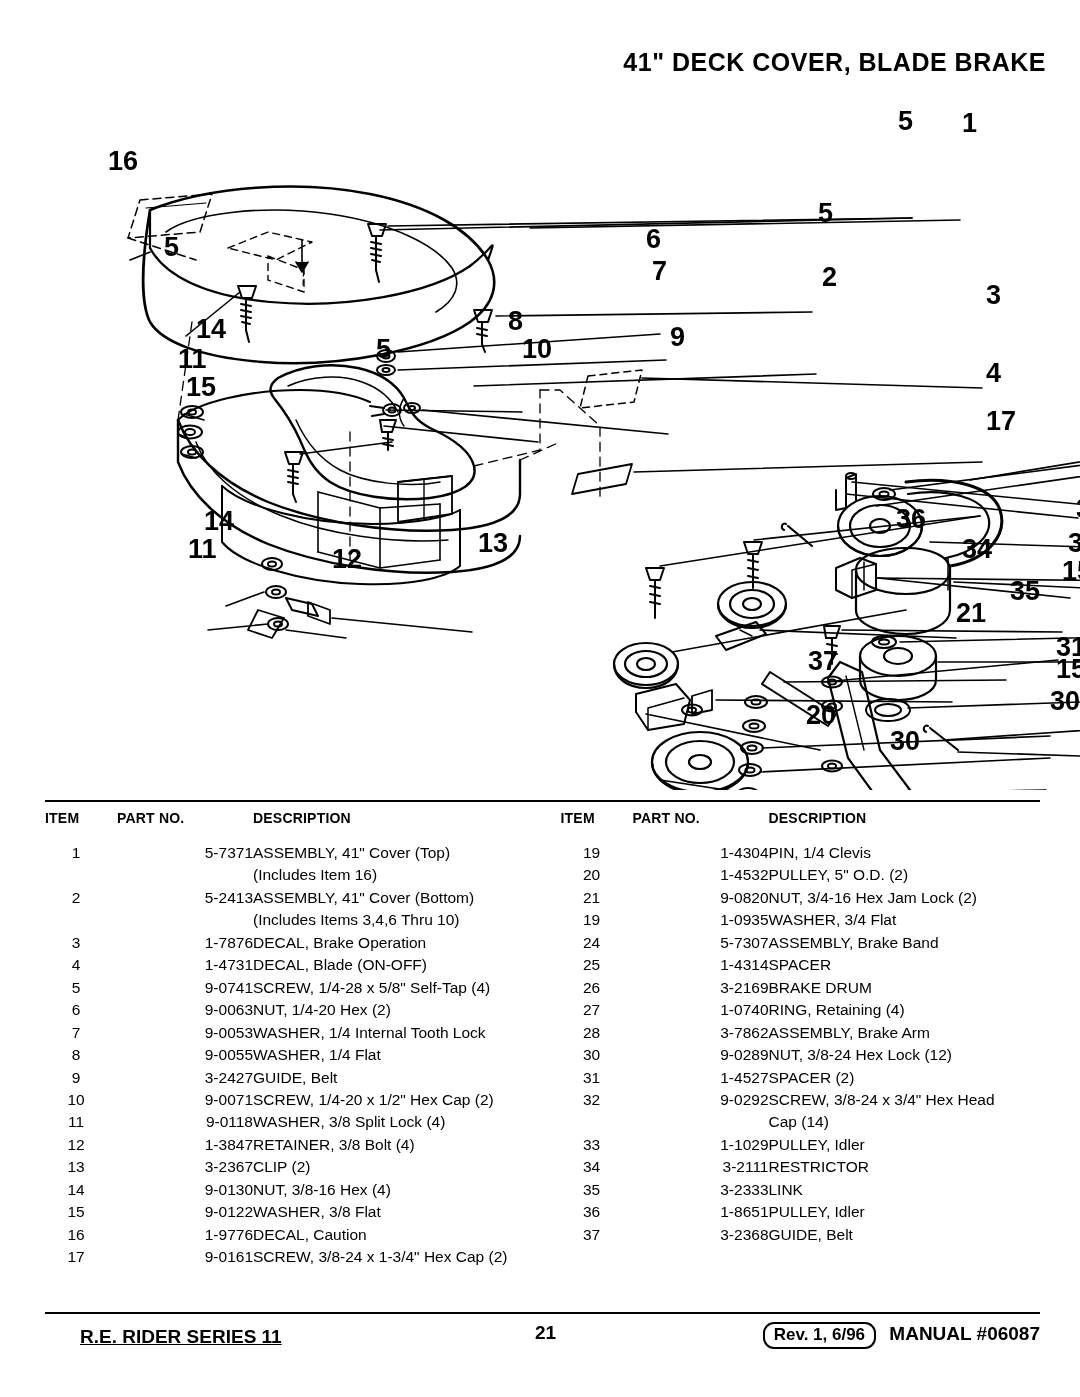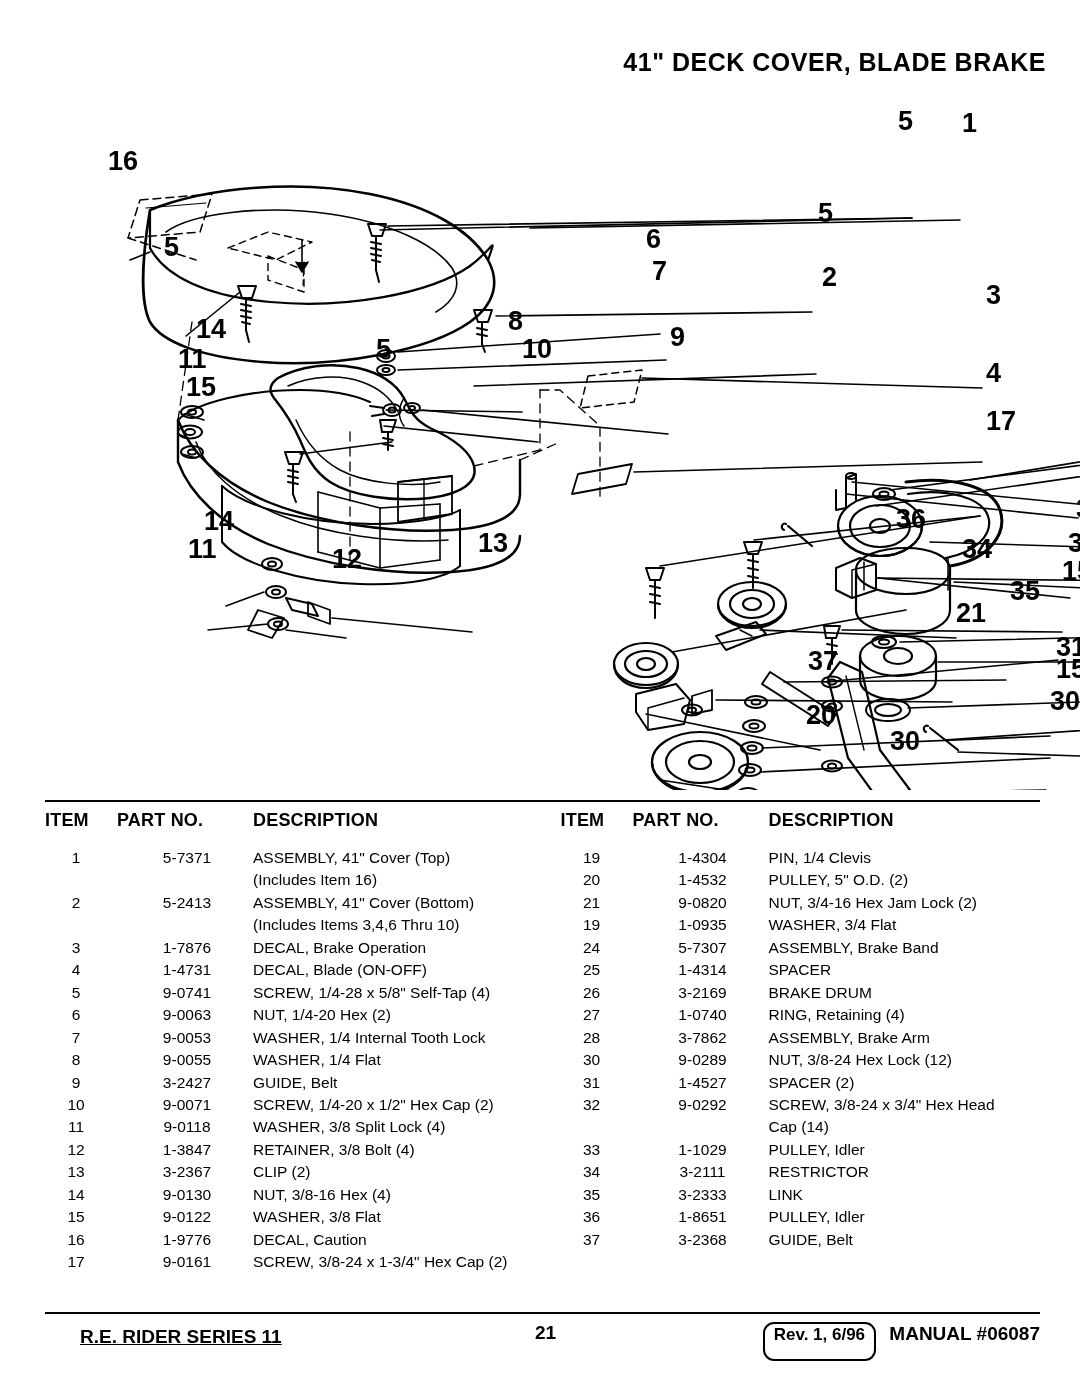--- a/index.html
+++ b/index.html
@@ -60,32 +60,32 @@
     box-sizing: border-box;
   }
   .col.right { padding-left: 18px; }
   table.parts {
     border-collapse: collapse;
     width: 100%;
     font-size: 15.5px;
   }
   table.parts th {
     text-align: left;
-    font-size: 18px;
+    font-size: 14px;
     font-weight: bold;
     padding: 8px 0 16px 0;
     letter-spacing: 0.2px;
   }
   table.parts td {
     padding: 1px 0;
     vertical-align: top;
     line-height: 1.32;
   }
   .c-item { width: 62px; text-align: center; }
-  .c-part { width: 132px; text-align: center; padding-left: 14px !important; }
+  .c-part { width: 132px; text-align: right; padding-left: 14px !important; }
   .c-desc { text-align: left; }
   .th-item { width: 62px; text-align: center; }
   .th-part { width: 132px; text-align: left; padding-left: 10px !important; }
   .th-desc { text-align: left; }
   .cont { padding-left: 18px; }
 
   
   .footer {
     position: absolute;
     left: 45px;
@@ -93,21 +93,21 @@
     width: 995px;
     font-size: 19px;
     font-weight: bold;
   }
   .footer .left { position: absolute; left: 35px; top: 4px; text-decoration: underline; }
   .footer .center { position: absolute; left: 490px; top: 0; }
   .footer .right { position: absolute; right: 0; top: 0; white-space: nowrap; }
   .rev-box {
     border: 2px solid #000;
     border-radius: 11px;
-    padding: 1px 9px 14px 9px;
+    padding: 1px 9px 2px 9px;
     font-size: 17px;
     margin-right: 8px;
     display: inline-block;
   }
   .footer-rule {
     position: absolute;
     left: 45px;
     top: 1312px;
     width: 995px;
     border-top: 2.5px solid #000;

